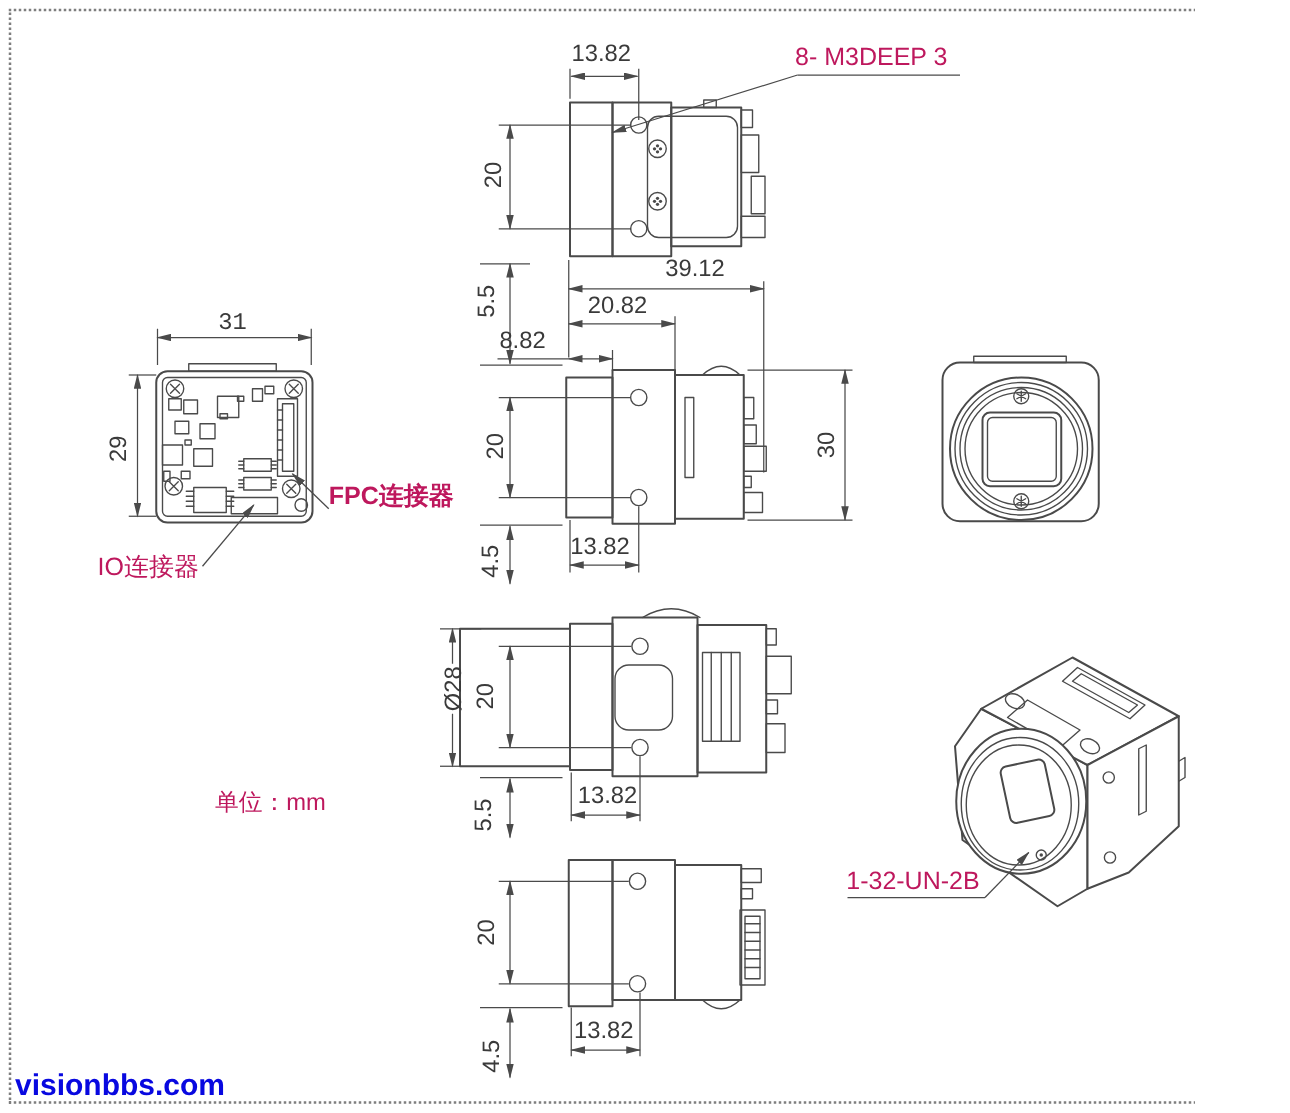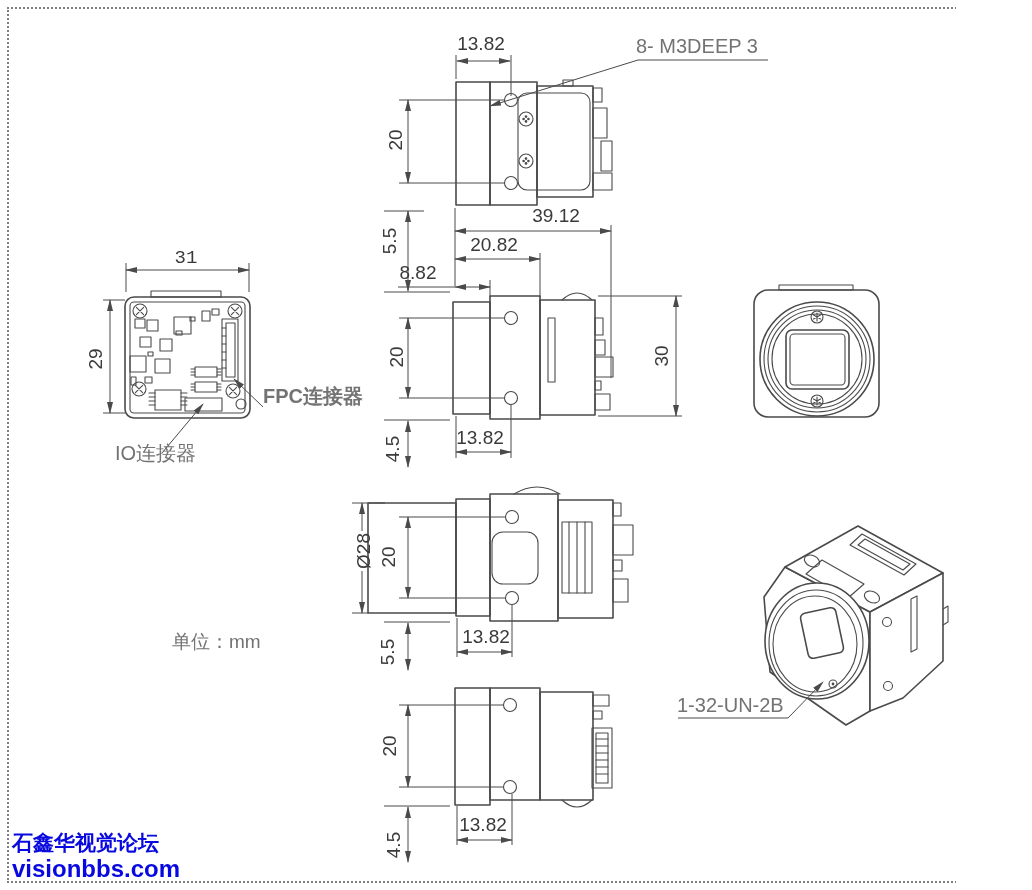--- a/index.html
+++ b/index.html
@@ -7,21 +7,21 @@
         font-family:"Liberation Sans","DejaVu Sans",sans-serif;}
   #border{position:absolute;left:7px;top:7px;width:1014px;height:872px;
           border:2px dotted #7e7e7e;pointer-events:none;}
   svg{position:absolute;left:0;top:0;}
   .p{fill:none;stroke:#4a4a4a;stroke-width:1.6;stroke-linejoin:round;stroke-linecap:round;}
   .p2{fill:none;stroke:#4a4a4a;stroke-width:1.1;stroke-linejoin:round;stroke-linecap:round;}
   .wf{fill:#ffffff;stroke:#4a4a4a;stroke-width:1.6;stroke-linejoin:round;}
   .w2{fill:#ffffff;stroke:#4a4a4a;stroke-width:1.1;stroke-linejoin:round;}
   .d{fill:none;stroke:#4a4a4a;stroke-width:1;}
   .df{fill:#4a4a4a;stroke:none;}
-  .t{position:absolute;color:#737373;font-size:19px;white-space:nowrap;}
+  .t{position:absolute;color:#be185d;font-size:19px;white-space:nowrap;}
   .ht{position:absolute;color:#3a3a3a;font-size:19px;width:70px;height:22px;
       line-height:22px;text-align:center;white-space:nowrap;}
   .rt{position:absolute;color:#3a3a3a;font-size:19px;width:44px;height:20px;
       line-height:20px;text-align:center;white-space:nowrap;transform:rotate(-90deg);}
   .lbl{font-size:20px;}
   .wm{position:absolute;font-weight:bold;font-size:21px;white-space:nowrap;}
   .wm2{position:absolute;font-weight:bold;font-size:24px;white-space:nowrap;}
 </style>
 </head>
 <body>
@@ -274,35 +274,34 @@
   <div class="t lbl" style="left:636px;top:35px;">8- M3DEEP 3</div>
   <div class="rt" style="left:374px;top:130px;">20</div>
   <div class="ht" style="left:521px;top:205px;">39.12</div>
   <div class="rt" style="left:368px;top:231px;">5.5</div>
   <div class="ht" style="left:459px;top:234px;">20.82</div>
   <div class="ht" style="left:383px;top:262px;">8.82</div>
 
   <div class="ht" style="left:151px;top:247px;font-family:Liberation Mono, monospace;">31</div>
   <div class="rt" style="left:74px;top:349px;">29</div>
   <div class="t lbl" style="left:263px;top:383px;font-weight:bold;">FPC连接器</div>
-  <div class="t lbl" style="left:78px;top:440px;margin-left:37px;">IO连接器</div>
+  <div class="t lbl" style="left:78px;top:440px;">IO连接器</div>
 
   <div class="rt" style="left:375px;top:347px;">20</div>
   <div class="rt" style="left:640px;top:346px;">30</div>
   <div class="ht" style="left:445px;top:427px;">13.82</div>
   <div class="rt" style="left:371px;top:439px;">4.5</div>
 
   <div class="rt" style="left:342px;top:541px;">Ø28</div>
   <div class="rt" style="left:367px;top:547px;">20</div>
   <div class="ht" style="left:451px;top:626px;">13.82</div>
   <div class="rt" style="left:366px;top:642px;">5.5</div>
 
   <div class="t" style="left:172px;top:629px;text-align:center;">单位：mm</div>
 
   <div class="rt" style="left:368px;top:736px;">20</div>
   <div class="ht" style="left:448px;top:814px;">13.82</div>
   <div class="rt" style="left:372px;top:835px;">4.5</div>
 
   <div class="t lbl" style="left:677px;top:694px;">1-32-UN-2B</div>
 
-  <div class="wm" style="left:12px;top:829px;color:#0808e0;">石鑫华视觉论坛</div>
   <div class="wm2" style="left:12px;top:855px;color:#0808e0;">visionbbs.com</div>
 </div>
 
 </body></html>

